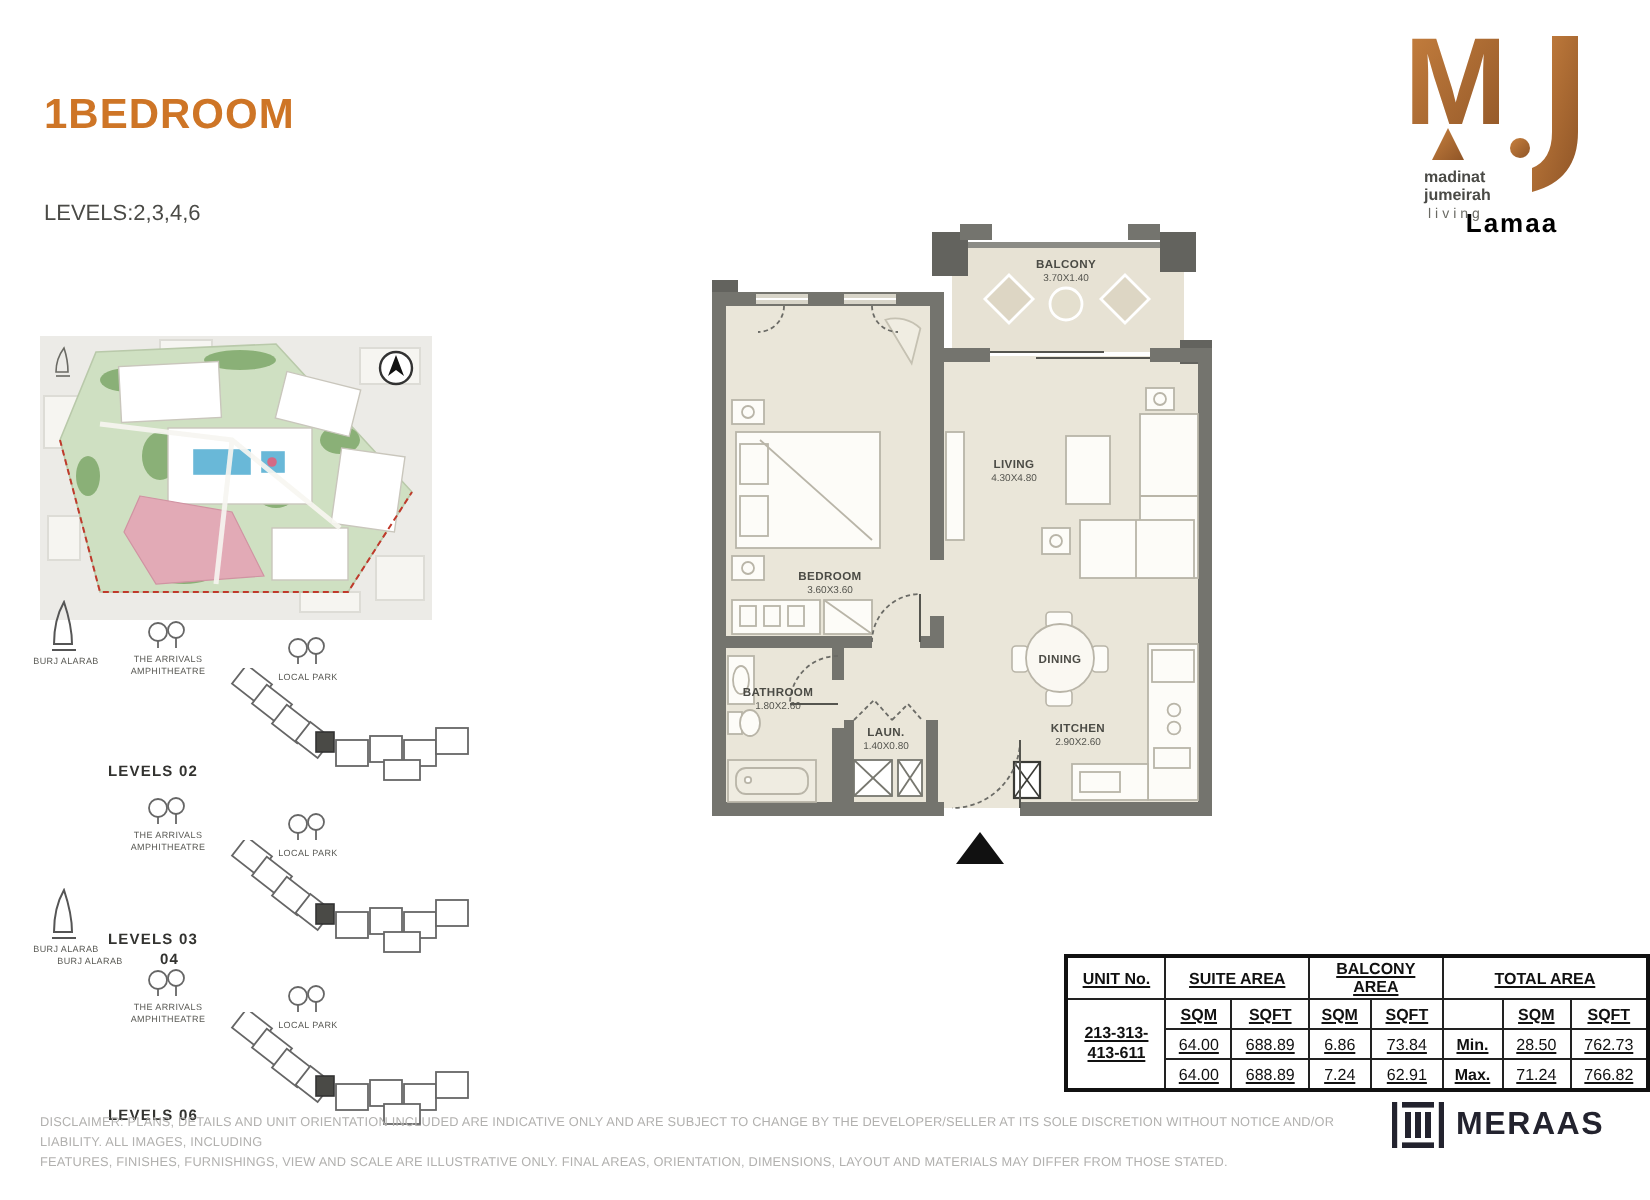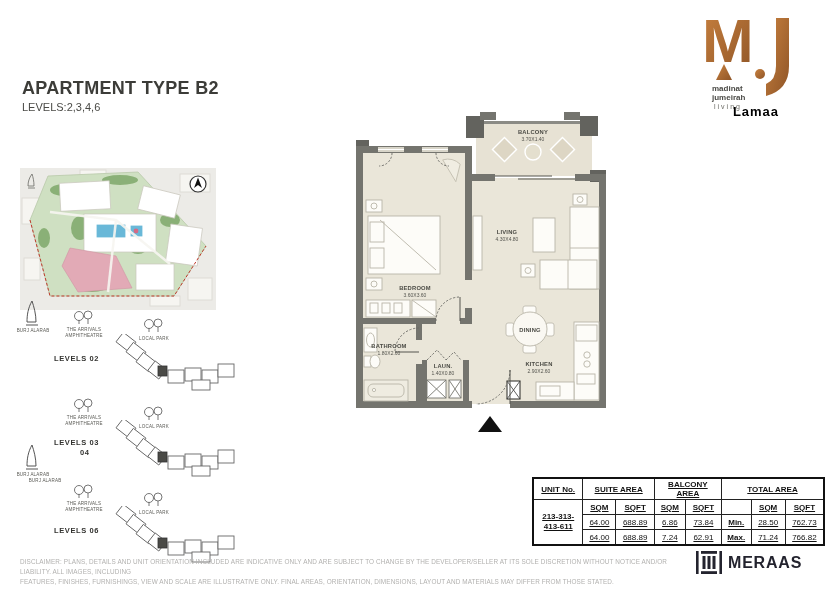--- a/index.html
+++ b/index.html
@@ -16,21 +16,21 @@
   .logo-wrap{left:700px;top:4px;width:112px;height:118px;}
   .lamaa{left:700px;top:98px;width:112px;text-align:center;font-size:13px;font-weight:bold;
          color:#000000;letter-spacing:1px;}
 
   
   .map{left:20px;top:168px;}
 
   
   .lvl-row{left:14px;width:235px;height:96px;}
   .lbl{position:absolute;font-size:4.5px;color:#5a5a55;text-align:center;line-height:1.25;letter-spacing:.2px;}
-  .lvl-label{position:absolute;font-size:7.5px;font-weight:bold;color:#333330;letter-spacing:.6px;line-height:1.3;}
+  .lvl-label{position:absolute;font-size:7.5px;font-weight:bold;color:#333330;letter-spacing:.6px;line-height:1.3;margin-top:27px;}
 
   
   .plan{left:340px;top:112px;}
 
   
   .tbl-wrap{left:532px;top:477px;}
   table.area{border-collapse:collapse;background:#fff;border:2px solid #111;}
   table.area th,table.area td{border:1px solid #222;font-size:8px;color:#111;
       text-align:center;padding:1px 3px;height:12px;text-decoration:underline;}
   table.area th{font-weight:bold;}
@@ -45,21 +45,21 @@
 
   svg text{font-family:"Liberation Sans",sans-serif;}
   .roomname{font-size:5.8px;font-weight:bold;fill:#4b4b45;letter-spacing:.2px;}
   .roomdim{font-size:5px;fill:#55554f;}
 </style>
 </head>
 <body>
 
 <div class="page">
 
-  <div class="abs hdr-sub">APARTMENT TYPE B2</div>
+  <div class="abs hdr-title">1BEDROOM</div>
   <div class="abs hdr-levels">LEVELS:2,3,4,6</div>
 
   <div class="abs logo-wrap">
     <svg width="112" height="118" viewBox="0 0 112 118">
       <defs>
         <linearGradient id="cu" x1="0" y1="0" x2="1" y2="1">
           <stop offset="0" stop-color="#C8813F"></stop>
             <stop offset="1" stop-color="#8F5527"></stop>
         </linearGradient>
       </defs>

